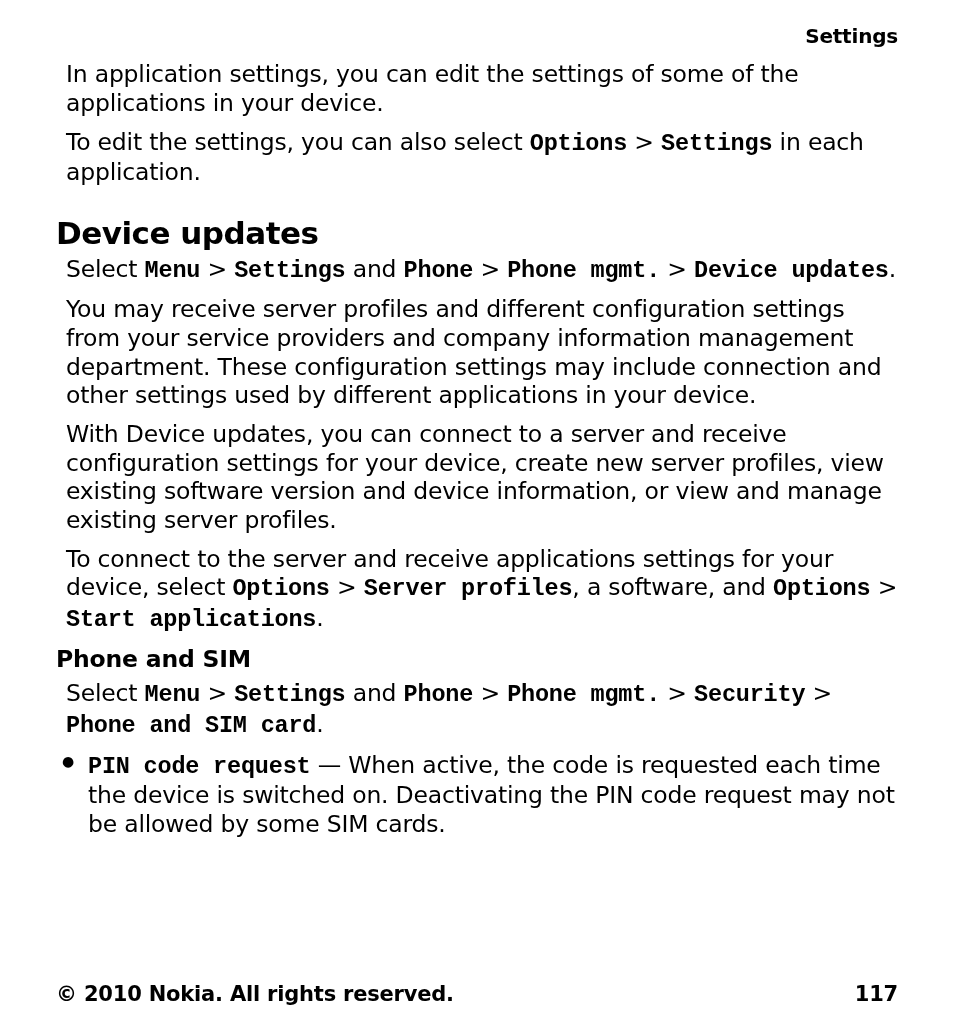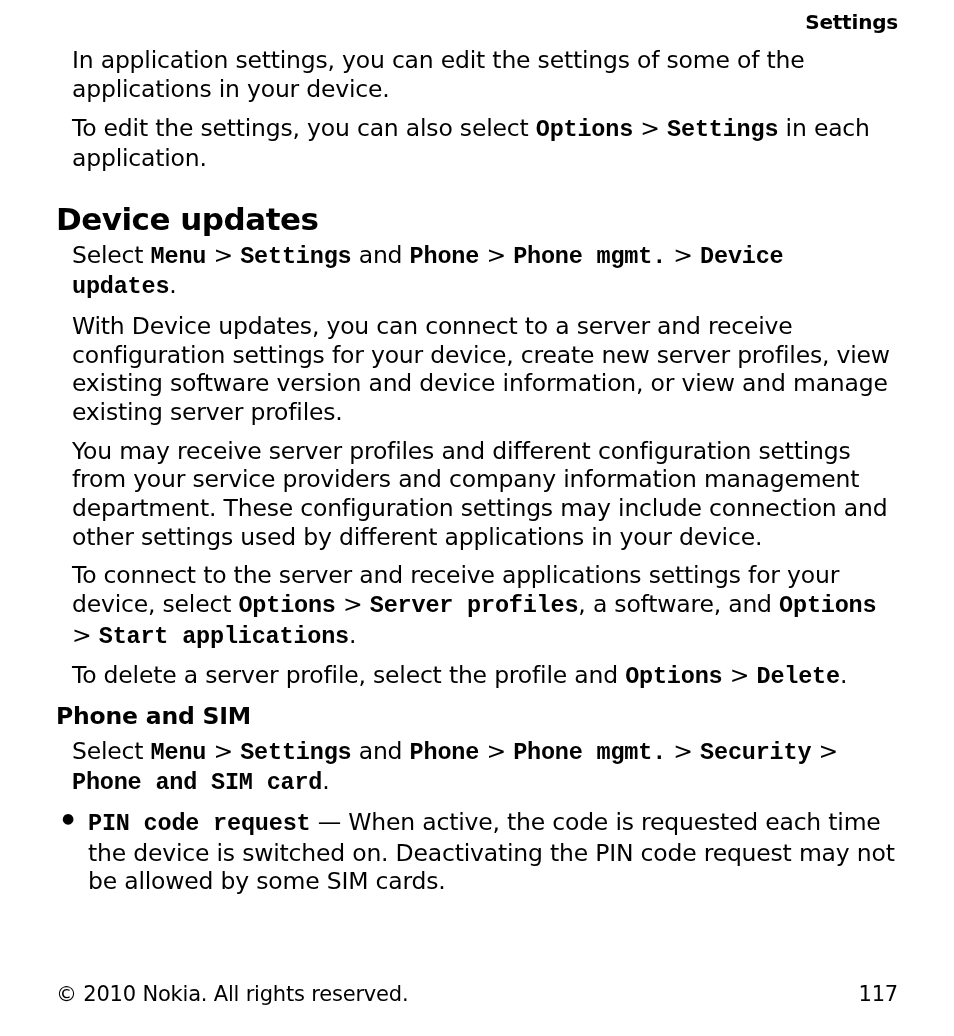--- a/index.html
+++ b/index.html
@@ -6,34 +6,34 @@
     margin: 0;
     padding: 0;
     background: #fff;
     font-family: "Segoe UI", "DejaVu Sans", "Trebuchet MS", Arial, sans-serif;
     color: #000;
   }
   .page {
     box-sizing: border-box;
     width: 954px;
     height: 1036px;
-    padding: 10px 56px 0 56px;
+    padding: 24px 56px 0 56px;
     position: relative;
     font-size: 23.5px;
     line-height: 1.22;
     letter-spacing: -0.2px;
   }
   .running-head {
     text-align: right;
     font-weight: 700;
     font-size: 20px;
     margin-bottom: 12px;
   }
   .para {
-    margin: 0 0 10px 16px;
+    margin: 0 0 10px 10px;
   }
   .h1 {
     font-size: 31px;
     font-weight: 700;
     margin-top: 28px;
     margin-bottom: 2px;
     letter-spacing: -0.5px;
   }
   .h2 {
     font-size: 23.5px;
@@ -57,21 +57,21 @@
     position: absolute;
     left: 6px;
     top: 2px;
     font-size: 14px;
   }
   .footer {
     position: absolute;
     left: 56px;
     right: 56px;
     bottom: 28px;
-    font-weight: 400;
+    font-weight: 700;
     font-size: 21px;
   }
   .footer .pn { float: right; }
   .footer::after { content: ""; display: block; clear: both; }
 </style>
 </head>
 <body>
 
 <div class="page">
 
@@ -79,27 +79,24 @@
 
   <p class="para">In application settings, you can edit the settings of some of the applications in your device.</p>
   <p class="para">
     <span>To edit the settings, you can also select </span><b>Options</b><span> &gt; </span><b>Settings</b><span> in each application.</span>
   </p>
 
   <div class="h1">Device updates</div>
   <p class="para">
     <span>Select </span><b>Menu</b><span> &gt; </span><b>Settings</b><span> and </span><b>Phone</b><span> &gt; </span><b>Phone mgmt.</b><span> &gt; </span><b>Device updates</b><span>.</span>
   </p>
+  <p class="para">You may receive server profiles and different configuration settings from your service providers and company information management department. These configuration settings may include connection and other settings used by different applications in your device.</p>
   <p class="para">With Device updates, you can connect to a server and receive configuration settings for your device, create new server profiles, view existing software version and device information, or view and manage existing server profiles.</p>
-  <p class="para">You may receive server profiles and different configuration settings from your service providers and company information management department. These configuration settings may include connection and other settings used by different applications in your device.</p>
   <p class="para">
     <span>To connect to the server and receive applications settings for your device, select </span><b>Options</b><span> &gt; </span><b>Server profiles</b><span>, a software, and </span><b>Options</b><span> &gt; </span><b>Start applications</b><span>.</span>
-  </p>
-  <p class="para">
-    <span>To delete a server profile, select the profile and </span><b>Options</b><span> &gt; </span><b>Delete</b><span>.</span>
   </p>
 
   <div class="h2">Phone and SIM</div>
   <p class="para">
     <span>Select </span><b>Menu</b><span> &gt; </span><b>Settings</b><span> and </span><b>Phone</b><span> &gt; </span><b>Phone mgmt.</b><span> &gt; </span><b>Security</b><span> &gt; </span><b>Phone and SIM card</b><span>.</span>
   </p>
 
   <ul class="bullets">
     <li>
       <b>PIN code request</b><span>  — When active, the code is requested each time the device is switched on. Deactivating the PIN code request may not be allowed by some SIM cards.</span>

